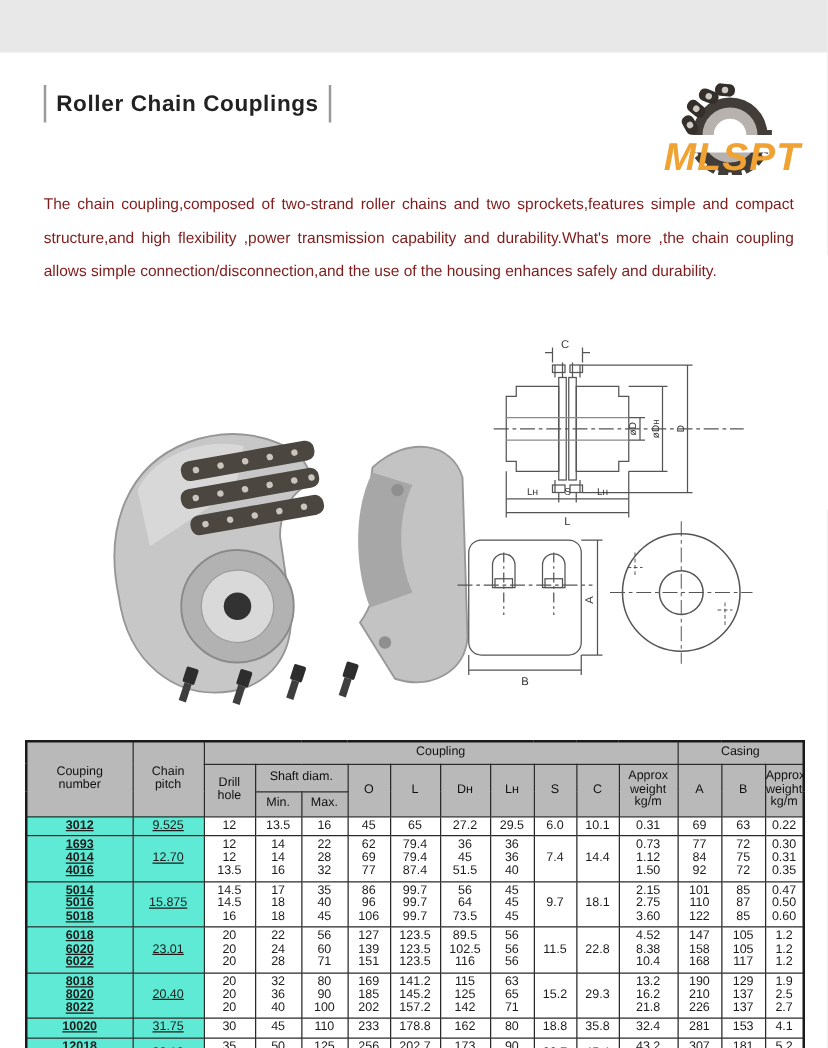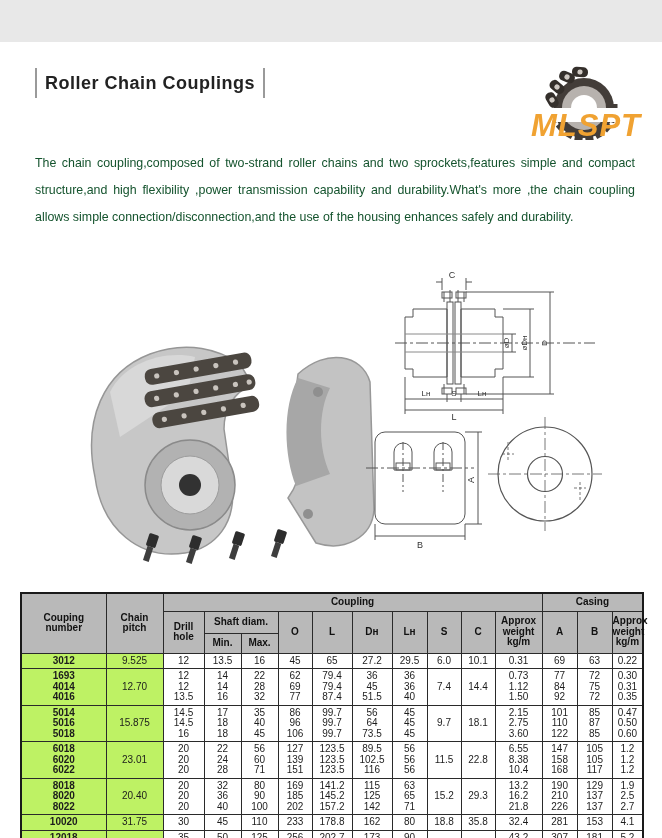--- a/index.html
+++ b/index.html
@@ -7,32 +7,32 @@
         font-family:"Liberation Sans",sans-serif;color:#1c1c1c;margin-top:42px;}
 
   
   .title-row{position:absolute;left:35px;top:26px;display:flex;align-items:center;}
   .title-bar{width:2px;height:30px;background:#9a9a9a;}
   .page-title{font-size:18px;font-weight:bold;letter-spacing:.5px;color:#222;margin:0 8px;}
   .logo{position:absolute;right:16px;top:14px;width:130px;height:84px;}
 
   
   .intro{position:absolute;left:35px;top:96px;width:600px;font-size:12.4px;
-         line-height:27px;color:#14532d;text-align:justify;}
+         line-height:27px;color:#7f1d1d;text-align:justify;}
 
   
   .band{position:absolute;left:0;top:200px;width:662px;height:348px;}
 
   
   .tbl-wrap{position:absolute;left:20px;top:550px;}
   table{border-collapse:collapse;width:622px;table-layout:fixed;border:2px solid #1a1a1a;}
   th,td{border:1px solid #2a2a2a;text-align:center;vertical-align:middle;
         font-size:10px;line-height:10.5px;padding:2px 0;white-space:pre-line;}
-  thead th{background:#b9b9b9;font-weight:bold;color:#111;}
-  td.rowhead{background:#bef264;}
+  thead th{background:#b9b9b9;font-weight:normal;color:#111;}
+  td.rowhead{background:#5eead4;text-decoration:underline;}
   td.num{font-weight:bold;}
   tr.h1{height:18px;} tr.h2{height:22px;} tr.h3{height:20px;}
 </style>
 </head>
 <body>
 
 <div id="page">
 
   <div class="title-row">
     <div class="title-bar"></div>
@@ -388,21 +388,21 @@
 123.5
 123.5</td>
             <td>89.5
 102.5
 116</td>
             <td>56
 56
 56</td>
             <td>11.5</td>
             <td>22.8</td>
-            <td>6.55
+            <td>4.52
 8.38
 10.4</td>
             <td>147
 158
 168</td>
             <td>105
 105
 117</td>
             <td>1.2
 1.2

